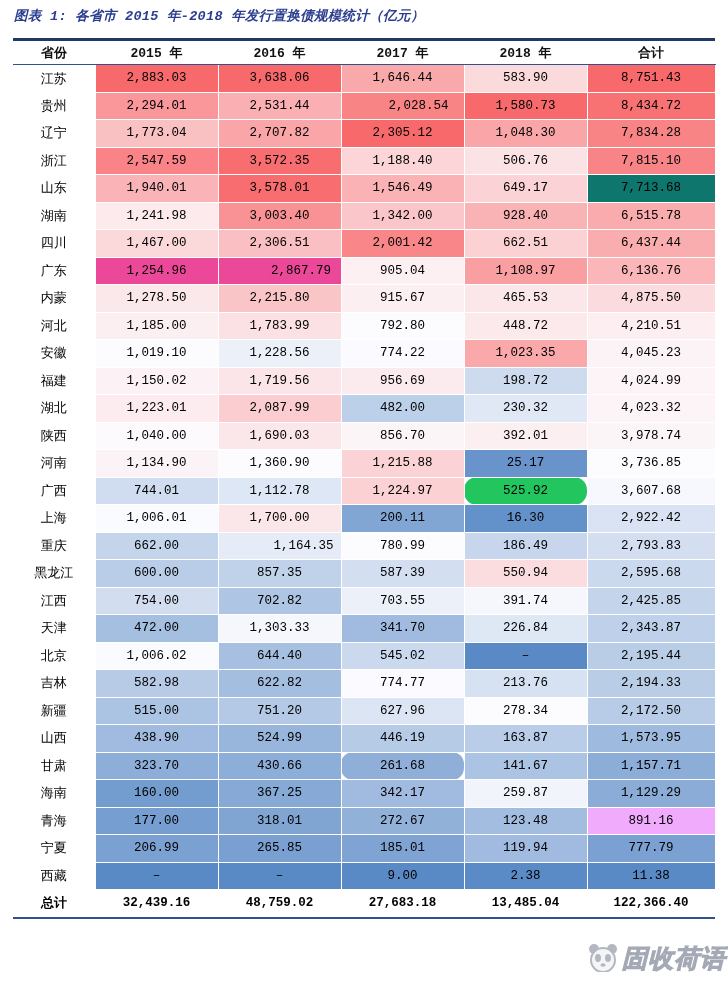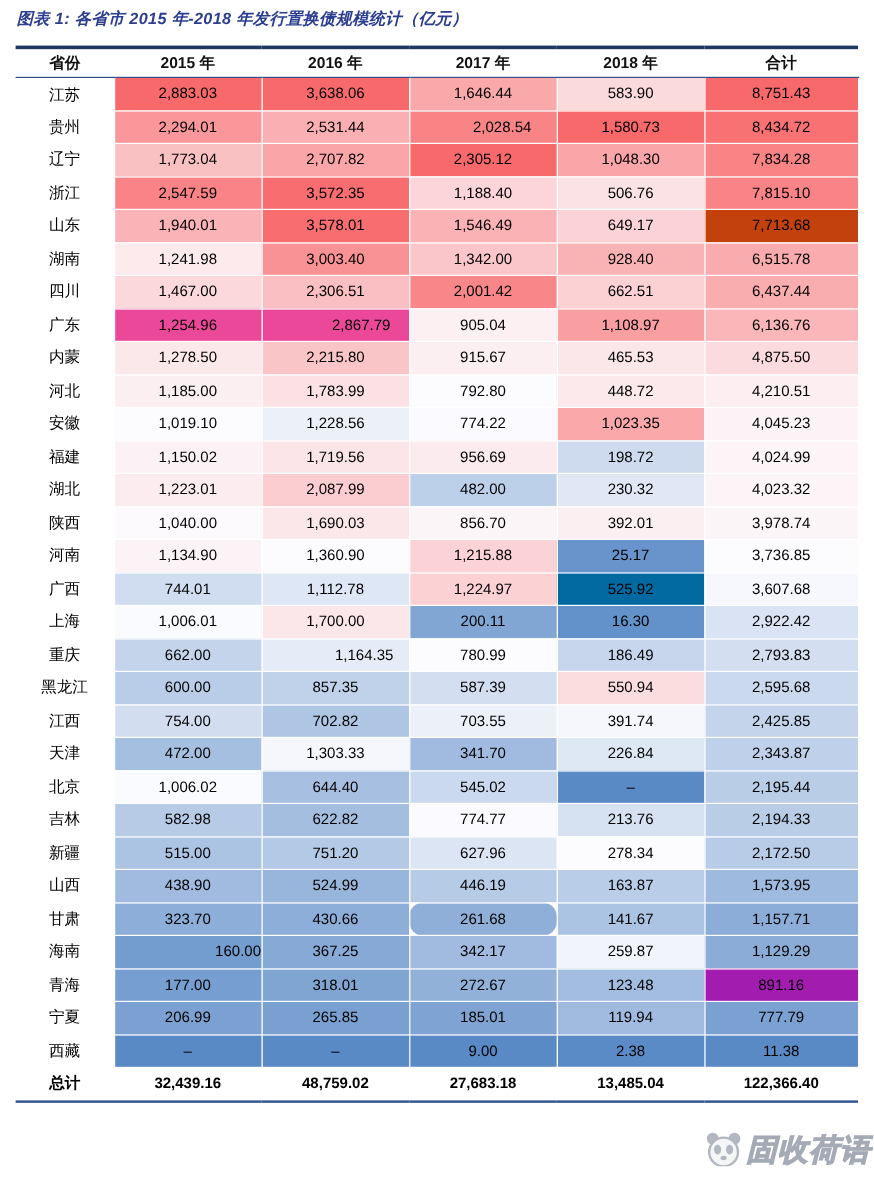--- a/index.html
+++ b/index.html
@@ -1,20 +1,20 @@
 <!DOCTYPE html>
 <html><head>
 <meta charset="utf-8">
 <style>
   html,body{margin:0;padding:0;background:#fff;}
   .page{
     position:relative;
     width:728px;height:972px;
     background:#ffffff;
-    font-family:Liberation Sans, sans-serif;
+    font-family:Liberation Mono, monospace;
     overflow:hidden;
   }
   .title{
     position:absolute;left:14px;top:7px;
     font-size:13.5px;font-weight:bold;font-style:italic;
     color:#2b3e90;letter-spacing:0.3px;
   }
   table.heat{
     position:absolute;left:13px;top:38px;
     width:702px;
@@ -123,21 +123,21 @@
           <td style="background: rgb(251, 213, 215);">1,188.40</td>
           <td style="background: rgb(251, 226, 229);">506.76</td>
           <td style="background: rgb(249, 132, 135);">7,815.10</td>
         </tr>
         <tr>
           <td class="prov">山东</td>
           <td style="background: rgb(250, 179, 182);">1,940.01</td>
           <td style="background: rgb(248, 109, 111);">3,578.01</td>
           <td style="background: rgb(250, 178, 181);">1,546.49</td>
           <td style="background: rgb(251, 210, 213);">649.17</td>
-          <td style="background: #c2410c;">7,713.68</td>
+          <td style="background: #0f766e;">7,713.68</td>
         </tr>
         <tr>
           <td class="prov">湖南</td>
           <td style="background: rgb(252, 234, 237);">1,241.98</td>
           <td style="background: rgb(249, 146, 148);">3,003.40</td>
           <td style="background: rgb(251, 198, 201);">1,342.00</td>
           <td style="background: rgb(250, 179, 181);">928.40</td>
           <td style="background: rgb(250, 171, 173);">6,515.78</td>
         </tr>
         <tr>
@@ -210,21 +210,21 @@
           <td style="background: rgb(252, 252, 255);">1,360.90</td>
           <td style="background: rgb(251, 210, 213);">1,215.88</td>
           <td style="background: rgb(105, 148, 203);">25.17</td>
           <td style="background: rgb(252, 252, 255);">3,736.85</td>
         </tr>
         <tr>
           <td class="prov">广西</td>
           <td style="background: rgb(208, 221, 240);">744.01</td>
           <td style="background: rgb(222, 231, 245);">1,112.78</td>
           <td style="background: rgb(251, 209, 212);">1,224.97</td>
-          <td style="background: #0369a1;">525.92</td>
+          <td style="background: #22c55e; border-radius: 13px;">525.92</td>
           <td style="background: rgb(246, 248, 253);">3,607.68</td>
         </tr>
         <tr>
           <td class="prov">上海</td>
           <td style="background: rgb(250, 251, 254);">1,006.01</td>
           <td style="background: rgb(251, 230, 233);">1,700.00</td>
           <td style="background: rgb(130, 166, 212);">200.11</td>
           <td style="background: rgb(99, 145, 201);">16.30</td>
           <td style="background: rgb(217, 227, 243);">2,922.42</td>
         </tr>
@@ -295,33 +295,33 @@
         <tr>
           <td class="prov">甘肃</td>
           <td style="background: rgb(141, 174, 216);">323.70</td>
           <td style="background: rgb(141, 174, 216);">430.66</td>
           <td style="background: rgb(143, 175, 217); border-radius: 12px;">261.68</td>
           <td style="background: rgb(172, 196, 227);">141.67</td>
           <td style="background: rgb(140, 173, 216);">1,157.71</td>
         </tr>
         <tr>
           <td class="prov">海南</td>
-          <td style="background: rgb(115, 156, 207); text-align: right;">160.00</td>
+          <td style="background: rgb(115, 156, 207);">160.00</td>
           <td style="background: rgb(134, 169, 213);">367.25</td>
           <td style="background: rgb(160, 187, 223);">342.17</td>
           <td style="background: rgb(241, 244, 251);">259.87</td>
           <td style="background: rgb(139, 172, 215);">1,129.29</td>
         </tr>
         <tr>
           <td class="prov">青海</td>
           <td style="background: rgb(118, 158, 208);">177.00</td>
           <td style="background: rgb(128, 165, 211);">318.01</td>
           <td style="background: rgb(145, 177, 217);">272.67</td>
           <td style="background: rgb(162, 189, 223);">123.48</td>
-          <td style="background: #a21caf; margin-left: 44px;">891.16</td>
+          <td style="background: #f0abfc; margin-left: 44px;">891.16</td>
         </tr>
         <tr>
           <td class="prov">宁夏</td>
           <td style="background: rgb(123, 161, 210);">206.99</td>
           <td style="background: rgb(122, 160, 209);">265.85</td>
           <td style="background: rgb(127, 164, 211);">185.01</td>
           <td style="background: rgb(160, 187, 223);">119.94</td>
           <td style="background: rgb(123, 161, 210);">777.79</td>
         </tr>
         <tr>

